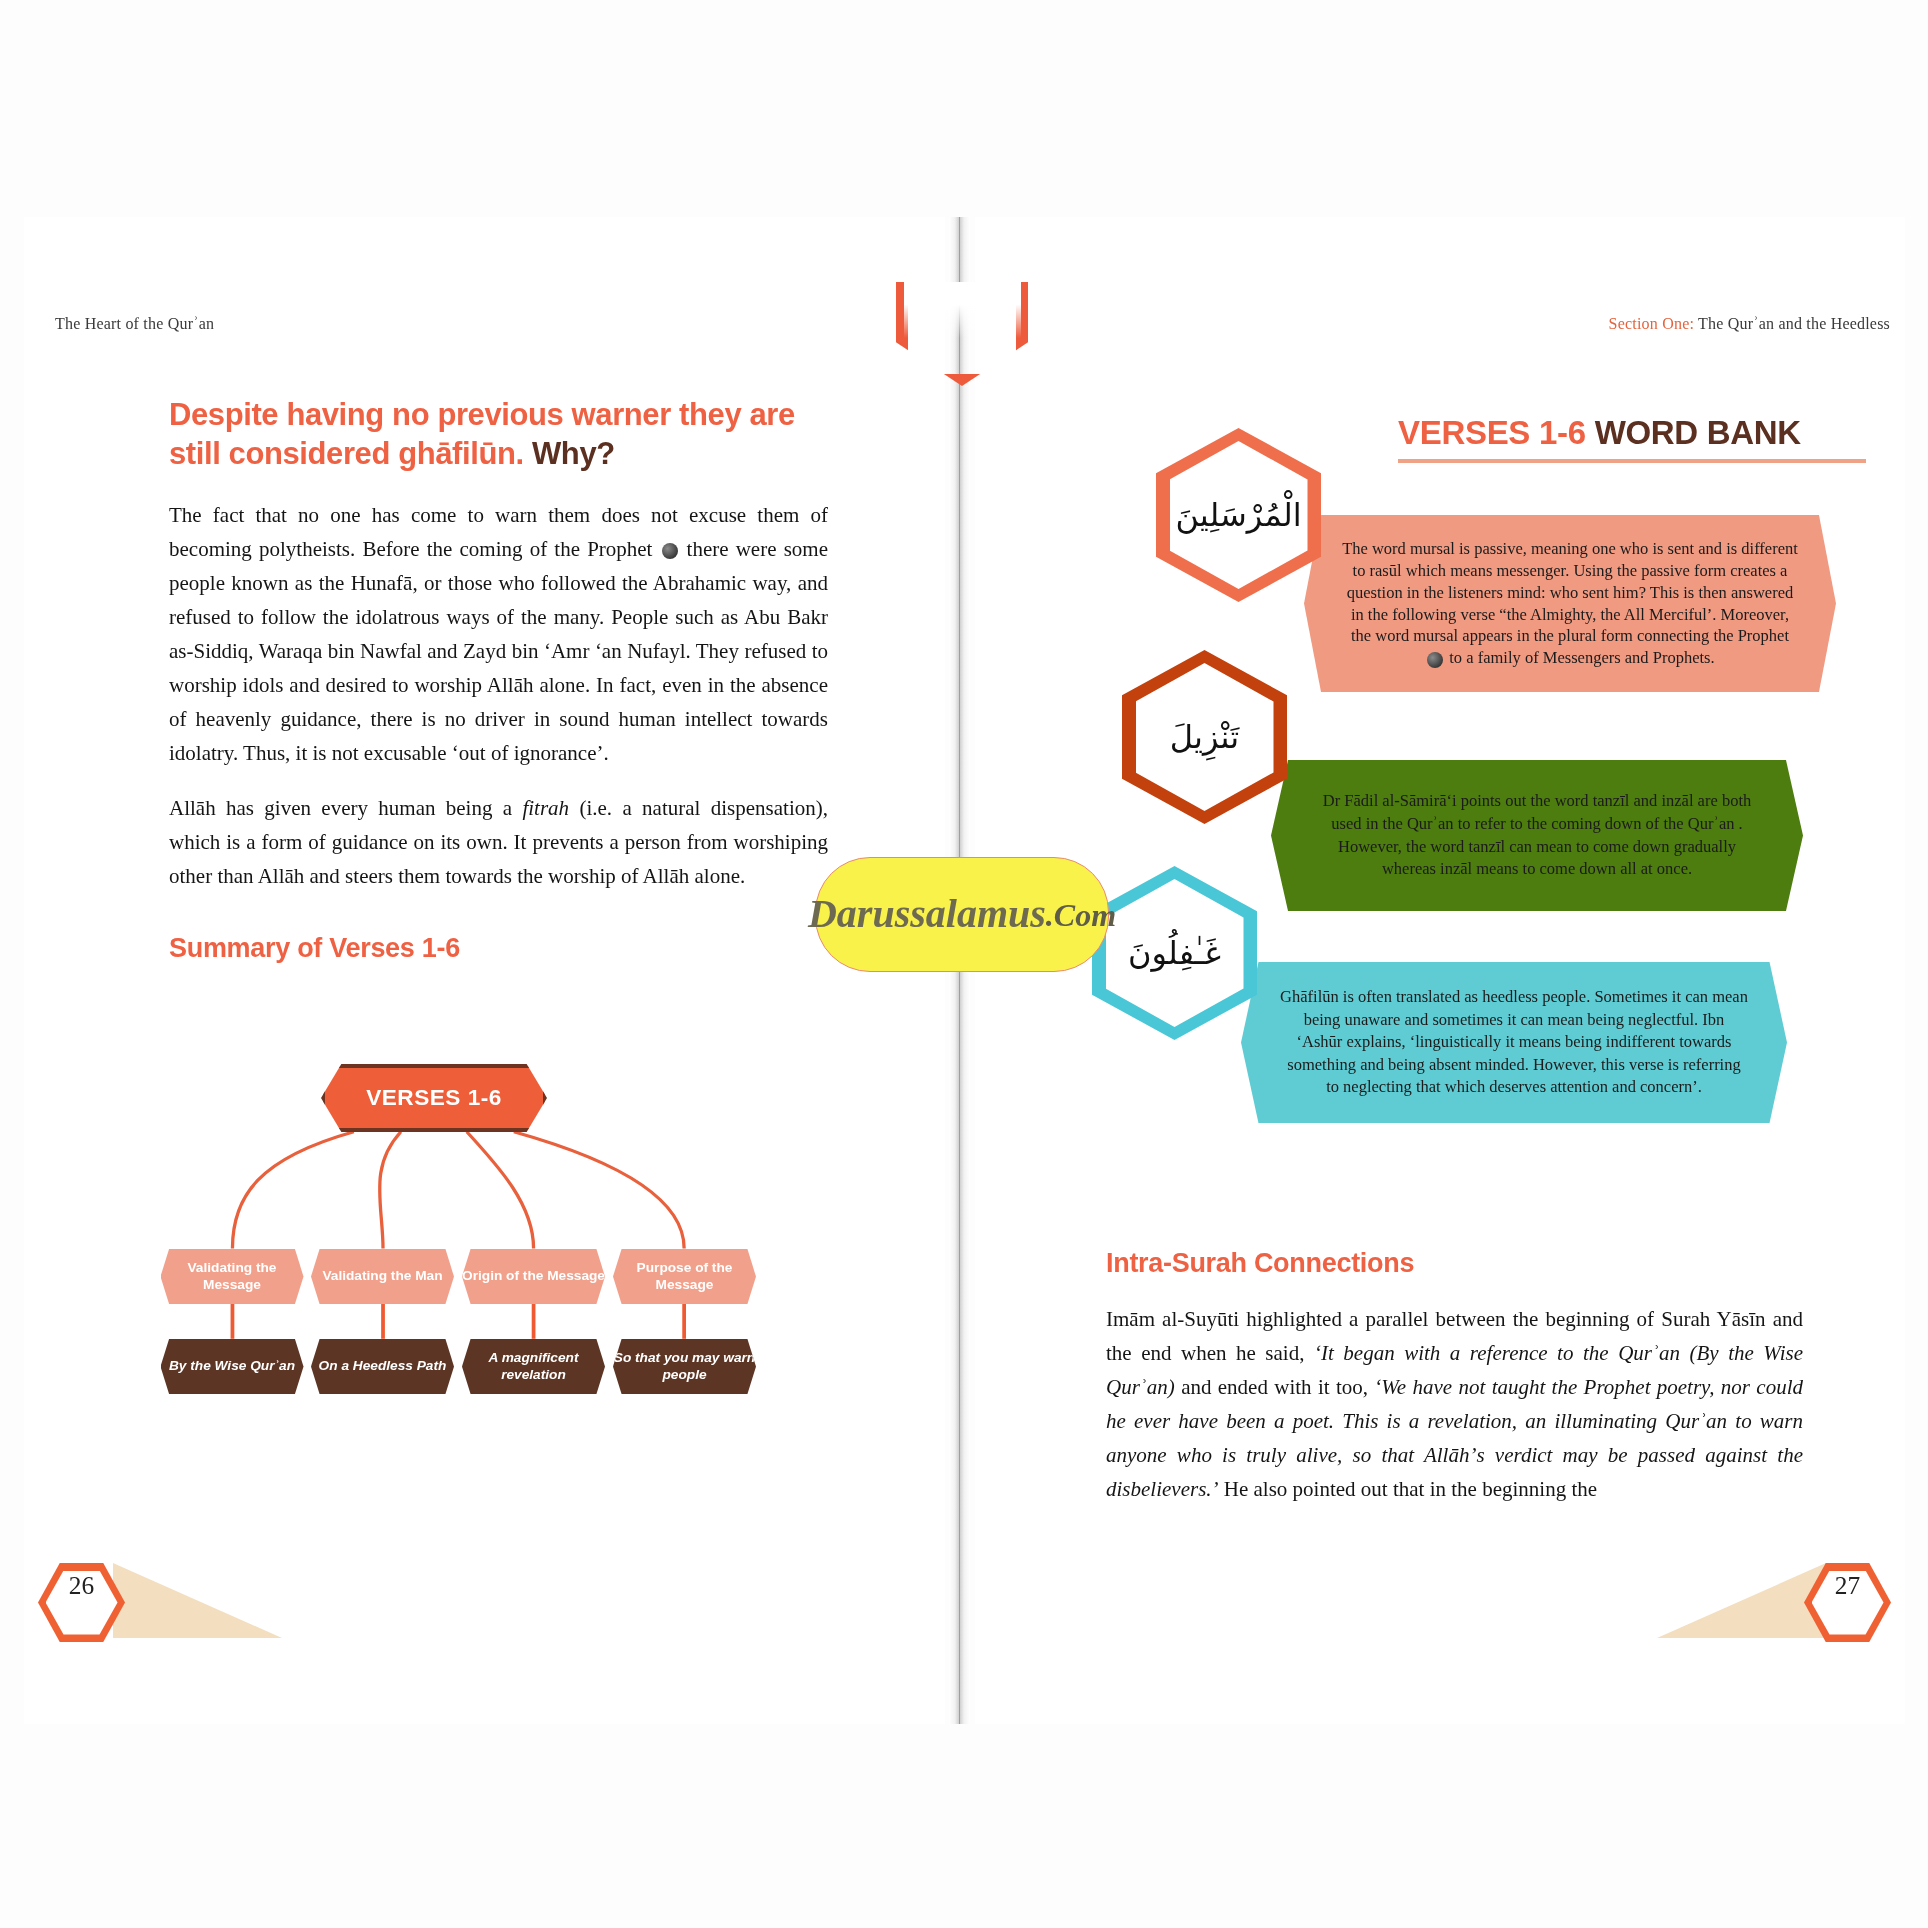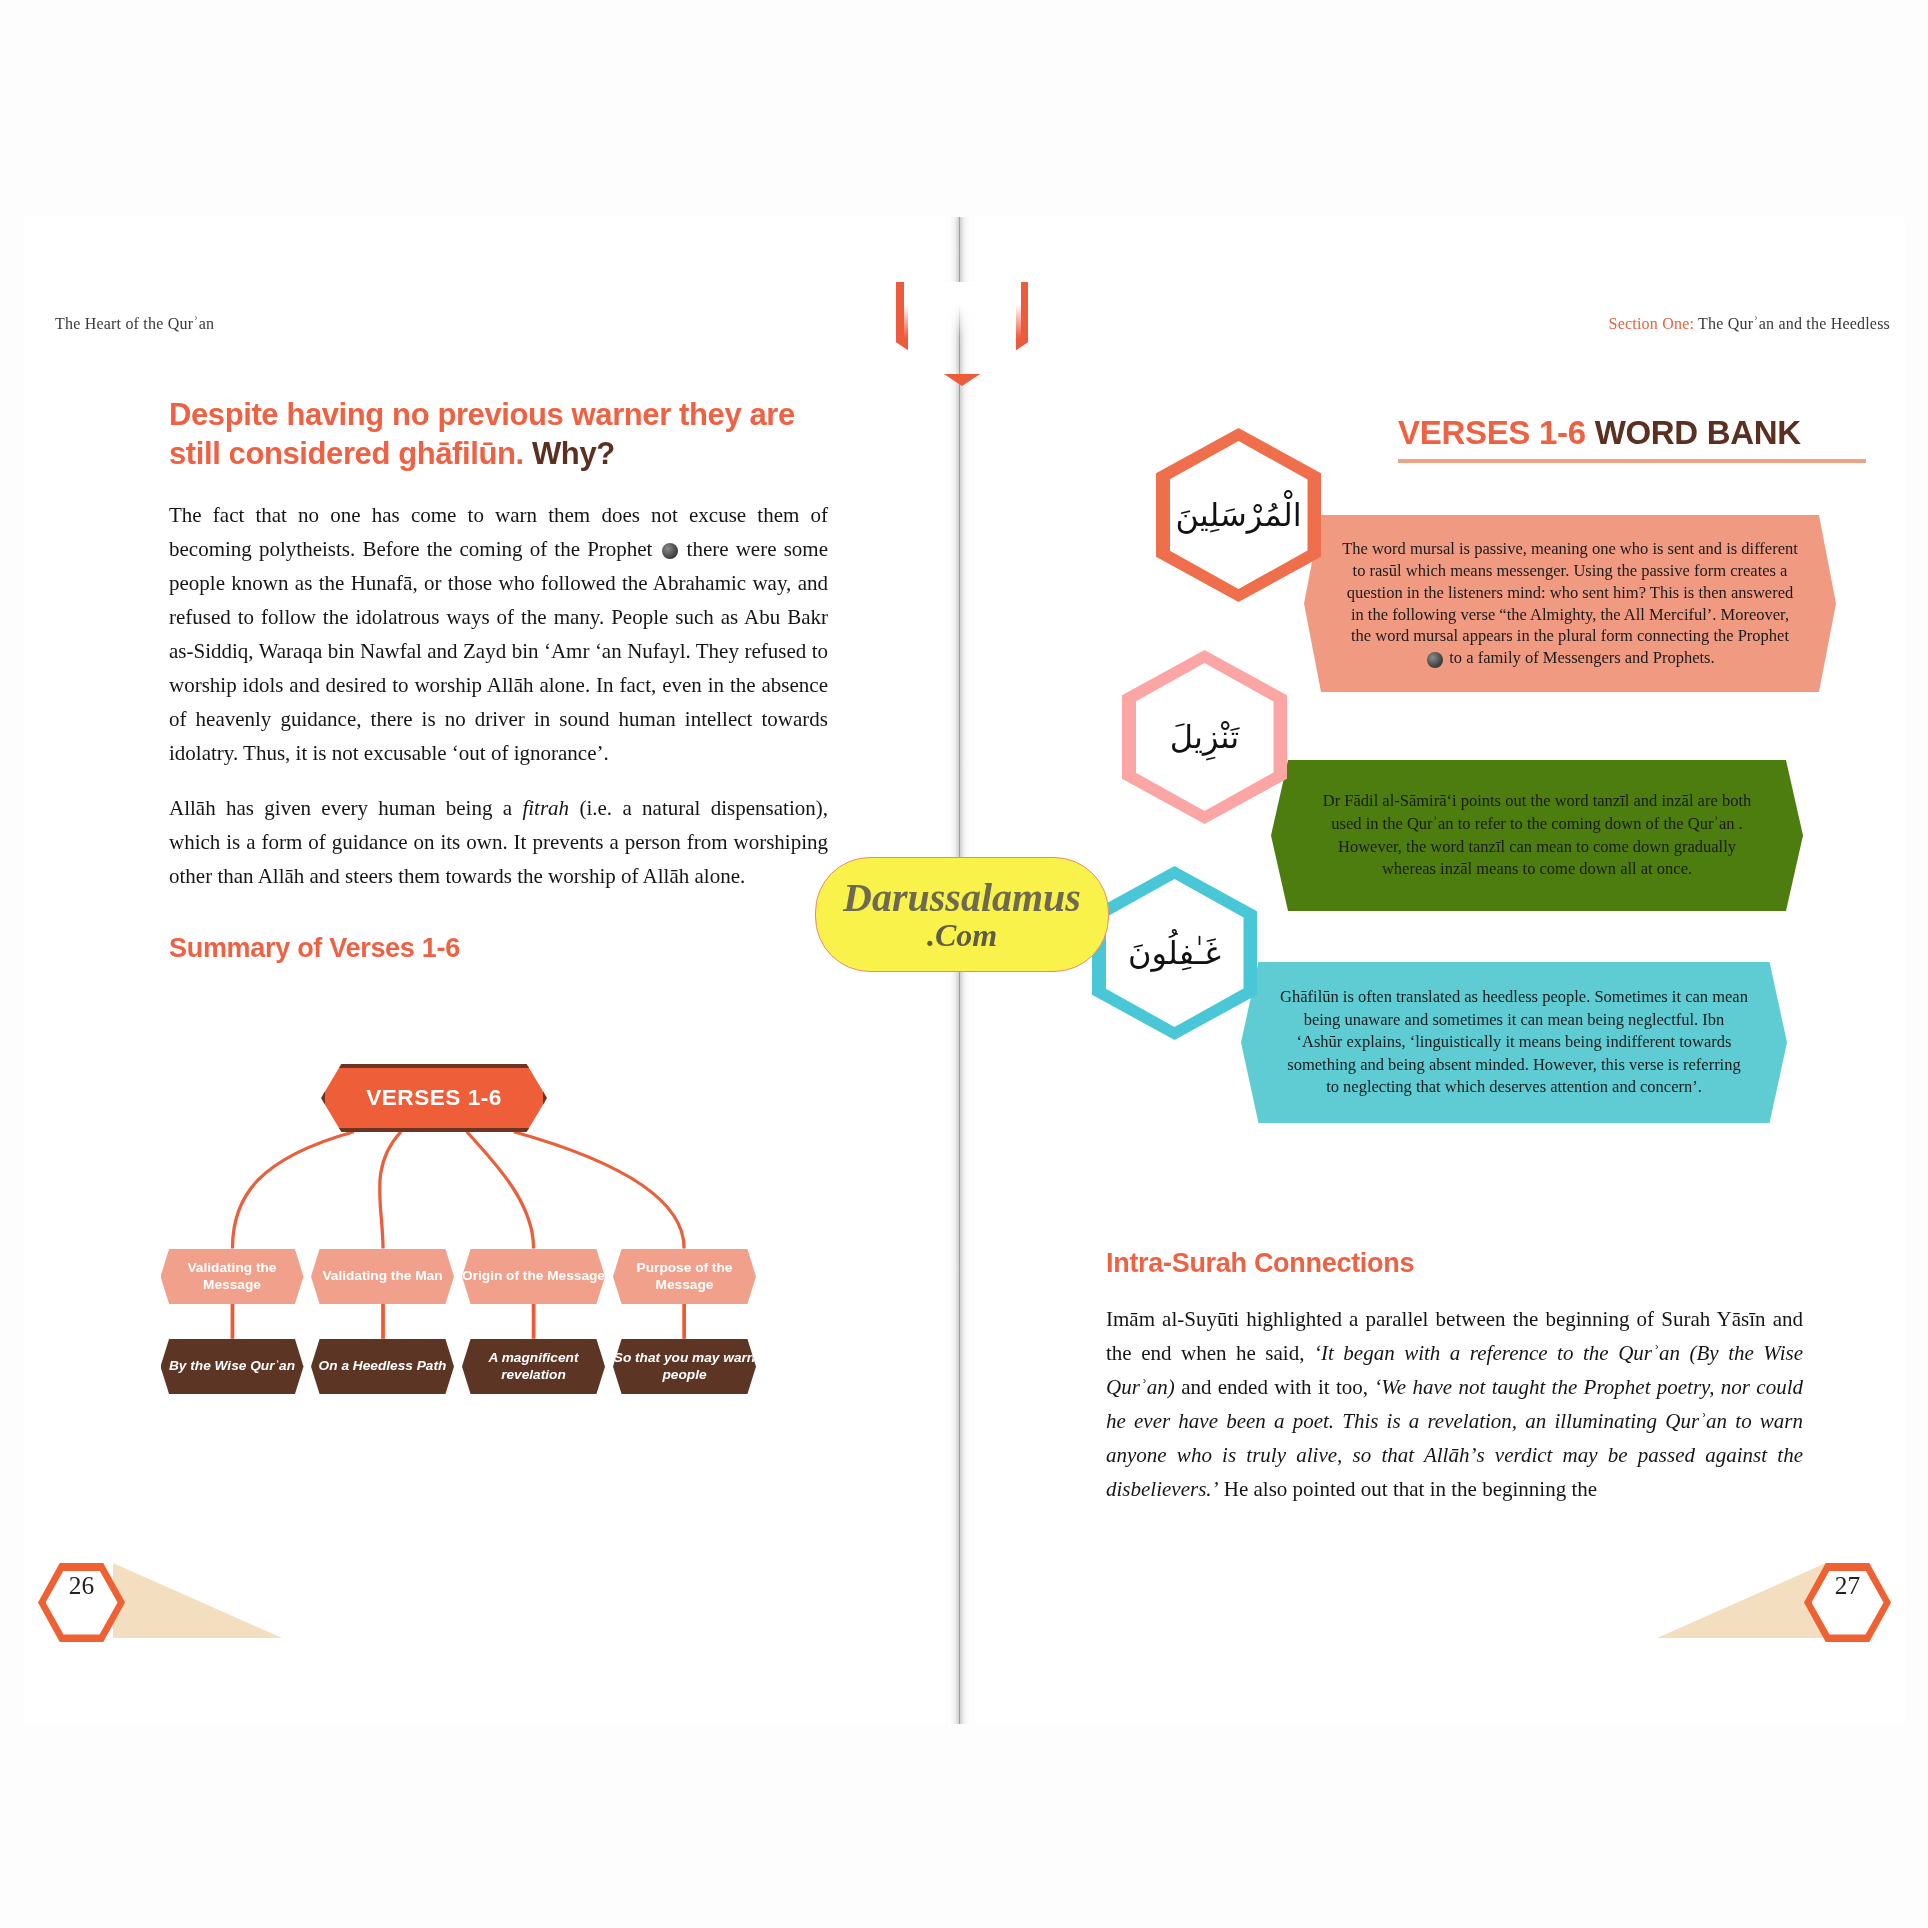--- a/index.html
+++ b/index.html
@@ -133,21 +133,21 @@
     position:absolute;box-sizing:border-box;
     display:flex;align-items:center;justify-content:center;
     text-align:center;color:#1b1b1b;
     font-family:"Liberation Serif",serif;
     clip-path:polygon(3.2% 0,96.8% 0,100% 50%,96.8% 100%,3.2% 100%,0 50%);
     padding:11.3px 38px;z-index:1;
   }
 
   #wb1-hex{left:1156px;top:428px;background:#ef6f4c;}
   #wb1-box{left:1304px;top:515px;width:532px;height:177px;background:#f09a82;font-size:16.5px;line-height:1.33;}
-  #wb2-hex{left:1122px;top:650px;background:#fca5a5;}
+  #wb2-hex{left:1122px;top:650px;background:#c2410c;}
   #wb2-box{left:1271px;top:760px;width:532px;height:151px;background:#4d7c0f;font-size:16.5px;line-height:1.37;}
   #wb3-hex{left:1092px;top:866px;background:#49c7d6;}
   #wb3-box{left:1241px;top:962px;width:546px;height:161px;background:#5fccd4;font-size:16.5px;line-height:1.36;}
 
   #rcol{position:absolute;left:1106px;top:1248px;width:697px;}
   #rcol h3{
     margin:0 0 22.6px 0;font-family:"Liberation Sans",sans-serif;
     font-weight:bold;font-size:27px;color:#ef6143;letter-spacing:-0.3px;
   }
 
@@ -175,21 +175,21 @@
     display:flex;justify-content:center;
     clip-path:polygon(25% 0,75% 0,100% 50%,75% 100%,25% 100%,0 50%);
   }
   #pn-left{left:38px;top:1563px;}
   #pn-right{left:1804px;top:1563px;}
 
   
   #watermark{
     position:absolute;left:815px;top:857px;width:292px;height:113px;
     background:#f9f24a;border:1.9px solid #e98a6e;border-radius:55px;
-    display:flex;flex-direction:column;align-items:center;justify-content:center;
+    display:flex;flex-direction:row;align-items:center;justify-content:center;
     z-index:40;
   }
   #watermark .l1{
     font-family:"Liberation Serif",serif;font-style:italic;font-weight:bold;
     font-size:40px;color:#6e6a52;line-height:1;margin-bottom:1.9px;
   }
   #watermark .l2{
     font-family:"Liberation Serif",serif;font-style:italic;font-weight:bold;
     font-size:32px;color:#5f5c48;line-height:1;
   }

